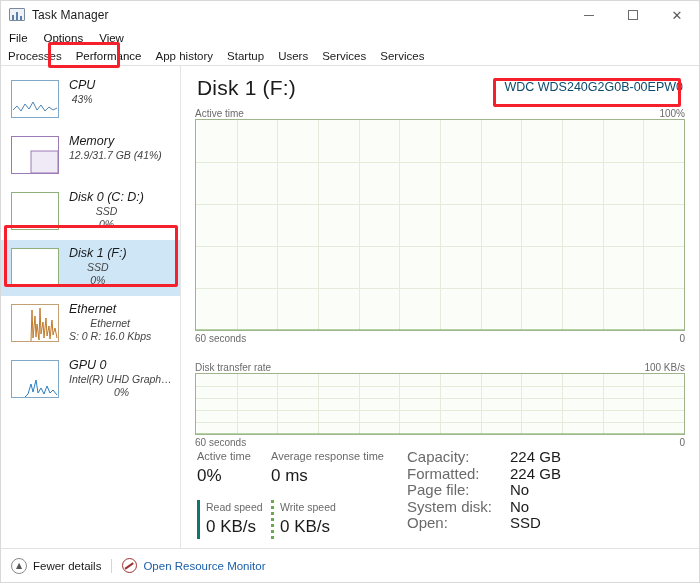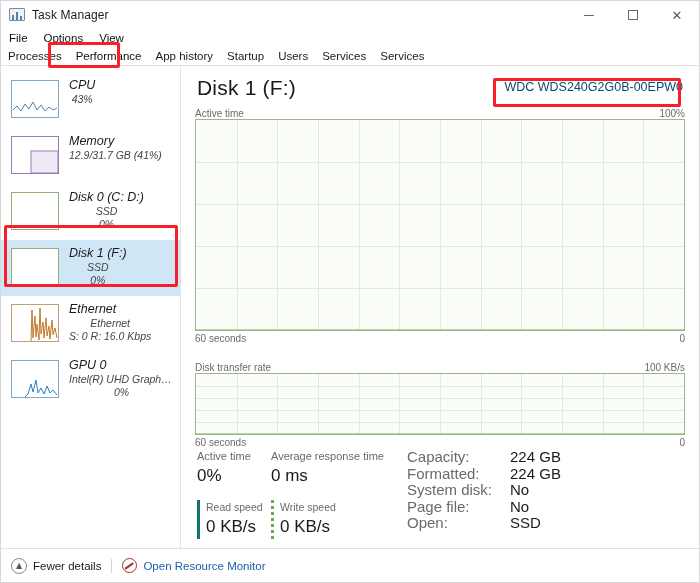--- a/index.html
+++ b/index.html
@@ -385,25 +385,25 @@
             <tbody>
               <tr>
                 <td class="k">Capacity:</td>
                 <td class="v">224 GB</td>
               </tr>
               <tr>
                 <td class="k">Formatted:</td>
                 <td class="v">224 GB</td>
               </tr>
               <tr>
-                <td class="k">System disk:</td>
+                <td class="k">Page file:</td>
                 <td class="v">No</td>
               </tr>
               <tr>
-                <td class="k">Page file:</td>
+                <td class="k">System disk:</td>
                 <td class="v">No</td>
               </tr>
               <tr>
                 <td class="k">Open:</td>
                 <td class="v">SSD</td>
               </tr>
             </tbody>
           </table>
         </div>
       </div>

